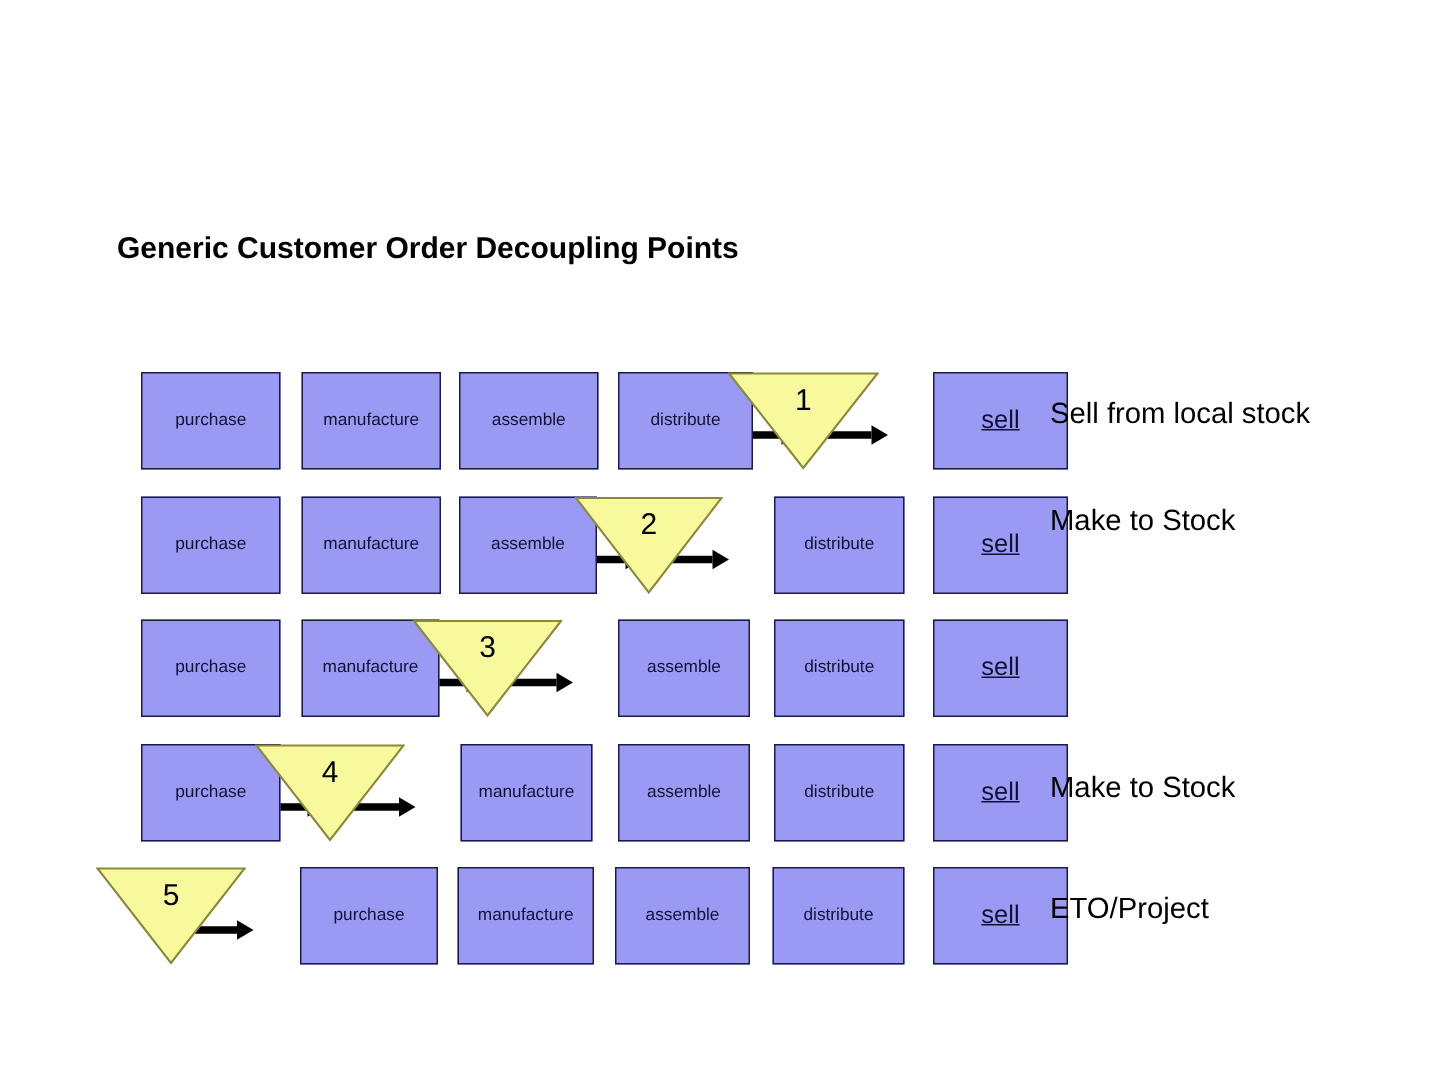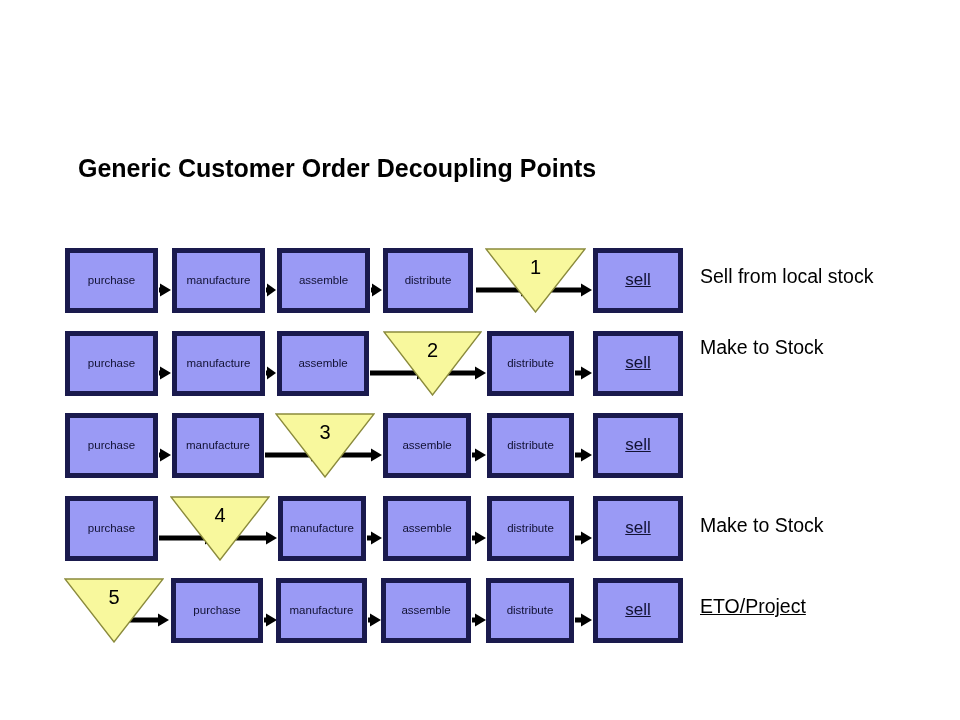--- a/index.html
+++ b/index.html
@@ -28,21 +28,21 @@
     font-weight: 400;
     line-height: 1.05;
     letter-spacing: 0px;
     color: #000000;
     white-space: nowrap;
   }
   #slide-subtitle {
     position: absolute;
     left: 78px;
     top: 155px;
-    font-size: 25px;
+    font-size: 20px;
     font-weight: bold;
     line-height: 1.1;
     color: #000000;
     white-space: nowrap;
   }
 
   
   #diagram {
     position: absolute;
     left: 0;
@@ -56,29 +56,30 @@
     left: 0;
     width: 960px;
     height: 100px;
   }
 
   
   .box {
     position: absolute;
     box-sizing: border-box;
     background: #9a9af5;
-    border: 5px solid #a16207;
+    border: 1px solid #a16207;
     display: flex;
     align-items: center;
     justify-content: center;
     text-align: center;
     color: #111133;
     font-size: 11.5px;
     line-height: 1.1;
     letter-spacing: 0px;
+    margin-left: 29px;
   }
   .box.sell {
     font-size: 17px;
     text-decoration: underline;
   }
 
   
   .tri {
     position: absolute;
   }
@@ -384,16 +385,16 @@
         <div class="box sell" style="left: 593px; top: 8px; width: 90px; height: 65px; background: rgb(154, 154, 245); border-color: rgb(26, 26, 77);">
           <span>sell</span>
         </div>
         <div class="tri" style="left: 64px; top: 8px; width: 100px; height: 65px;">
           <svg width="100" height="65" viewBox="0 0 100 65">
             <polygon points="1,1 99,1 50,64" fill="#f8f89d" stroke="#8a8a3c" stroke-width="1.4"></polygon>
           </svg>
           <span class="tri-num">5</span>
         </div>
       </div>
-      <div class="strategy-label" style="top: 596px; text-decoration: underline;">ETO/Project</div>
+      <div class="strategy-label" style="top: 596px;">ETO/Project</div>
     </div>
 
 </div>
 
 </body></html>

